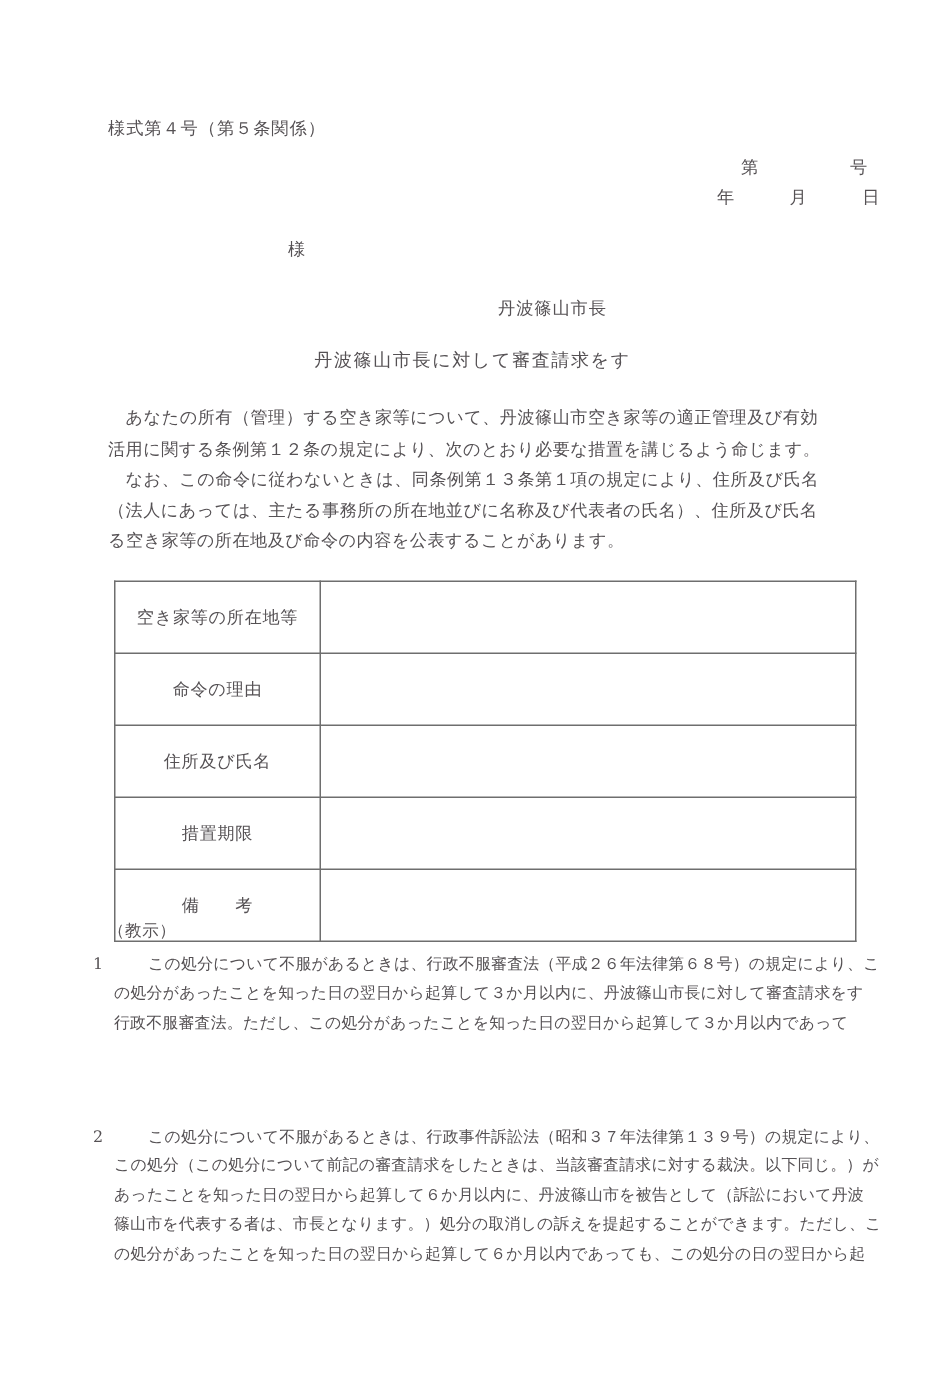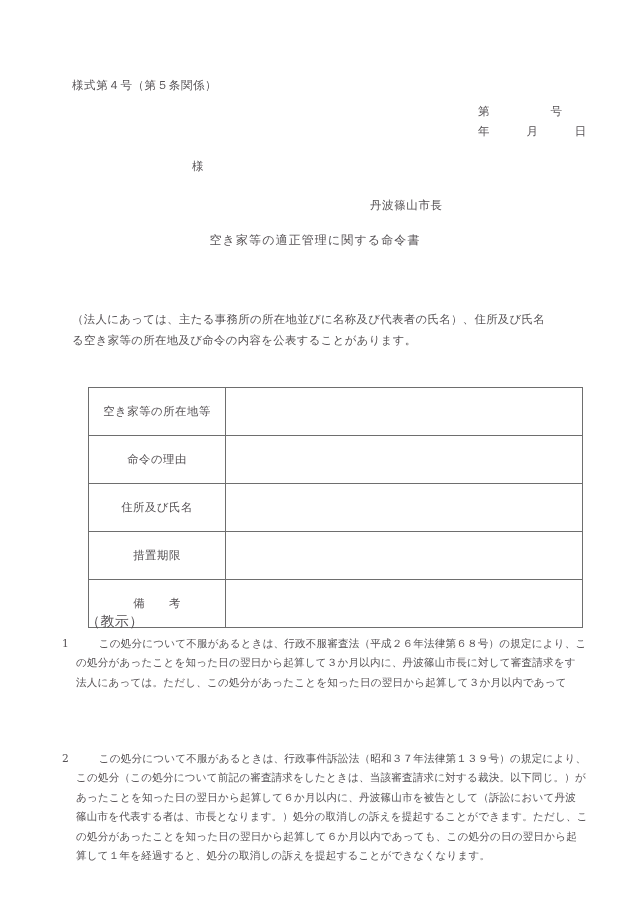--- a/index.html
+++ b/index.html
@@ -30,37 +30,36 @@
     letter-spacing: 0.6px;
     color: #555154;
   }
 
   #form-number {
     left: 72px;
     top: 78px;
   }
 
   #doc-number {
-    left: 478px;
+    left: 494px;
     top: 104px;
   }
   #doc-date {
     left: 478px;
     top: 124px;
   }
 
   #addressee {
     left: 192px;
     top: 159px;
   }
 
   #issuer {
     left: 332px;
     top: 198px;
-    margin-left: 38px;
   }
 
   #doc-title {
     left: 0;
     right: 0;
     top: 232px;
     text-align: center;
     font-size: 12px;
     letter-spacing: 1.1px;
   }
@@ -86,21 +85,20 @@
   #para-2 { top: 309px; }
 
   
   #detail-table {
     position: absolute;
     left: 76px;
     top: 387px;
     width: 480px;
     border-collapse: collapse;
     table-layout: fixed;
-    margin-left: 12px;
   }
   #detail-table td {
     border: 1px solid #6e6e6e;
     height: 41px;
     font-size: 11.4px;
     letter-spacing: 0.5px;
     color: #555154;
     padding: 0;
   }
   #detail-table td.label-cell {
@@ -110,23 +108,23 @@
   }
   #detail-table td.value-cell {
     width: 344px;
     vertical-align: top;
     padding: 3px 6px;
   }
 
   
   #instructions-heading {
     position: absolute;
-    left: 86px;
+    left: 72px;
     top: 613px;
-    font-size: 14px;
+    font-size: 11px;
     letter-spacing: 0.4px;
     color: #555154;
   }
 
   .note-item {
     position: absolute;
     left: 62px;
     width: 500px;
     font-size: 10.6px;
     line-height: 19.4px;
@@ -159,24 +157,29 @@
   <div class="line" id="form-number">様式第４号（第５条関係）</div>
 
   <div class="line" id="doc-number">第　　　　　号</div>
 
   <div class="line" id="doc-date">年　　　月　　　日</div>
 
   <div class="line" id="addressee">様</div>
 
   <div class="line" id="issuer">丹波篠山市長</div>
 
-  <div class="line" id="doc-title">空き家等の適正管理に関する命令書</div>
-
+  <div class="line" id="doc-title">丹波篠山市長に対して審査請求をす</div>
+
+  <div class="para" id="para-1">
+    <span class="ln">　あなたの所有（管理）する空き家等について、丹波篠山市空き家等の適正管理及び有効</span>
+    <span class="ln">活用に関する条例第１２条の規定により、次のとおり必要な措置を講じるよう命じます。</span>
+  </div>
 
   <div class="para" id="para-2">
+    <span class="ln">　なお、この命令に従わないときは、同条例第１３条第１項の規定により、住所及び氏名</span>
     <span class="ln">（法人にあっては、主たる事務所の所在地並びに名称及び代表者の氏名）、住所及び氏名</span>
     <span class="ln">る空き家等の所在地及び命令の内容を公表することがあります。</span>
   </div>
 
   <table id="detail-table">
     <tbody>
       <tr>
         <td class="label-cell">空き家等の所在地等</td>
         <td class="value-cell"></td>
       </tr>
@@ -197,25 +200,24 @@
         <td class="value-cell"></td>
       </tr>
     </tbody>
   </table>
 
   <div id="instructions-heading">（教示）</div>
 
   <div class="note-item" id="note-1">
     <span class="ln first"><span class="note-num">1</span><span>　この処分について不服があるときは、行政不服審査法（平成２６年法律第６８号）の規定により、こ</span></span>
     <span class="ln cont">の処分があったことを知った日の翌日から起算して３か月以内に、丹波篠山市長に対して審査請求をす</span>
-    <span class="ln cont">法人にあっては。ただし、この処分があったことを知った日の翌日から起算して３か月以内であって</span>
+    <span class="ln cont">行政不服審査法。ただし、この処分があったことを知った日の翌日から起算して３か月以内であって</span>
   </div>
 
   <div class="note-item" id="note-2">
     <span class="ln first"><span class="note-num">2</span><span>　この処分について不服があるときは、行政事件訴訟法（昭和３７年法律第１３９号）の規定により、</span></span>
     <span class="ln cont">この処分（この処分について前記の審査請求をしたときは、当該審査請求に対する裁決。以下同じ。）が</span>
     <span class="ln cont">あったことを知った日の翌日から起算して６か月以内に、丹波篠山市を被告として（訴訟において丹波</span>
     <span class="ln cont">篠山市を代表する者は、市長となります。）処分の取消しの訴えを提起することができます。ただし、こ</span>
     <span class="ln cont">の処分があったことを知った日の翌日から起算して６か月以内であっても、この処分の日の翌日から起</span>
-    <span class="ln cont">算して１年を経過すると、処分の取消しの訴えを提起することができなくなります。</span>
   </div>
 
 </div>
 
 </body></html>

